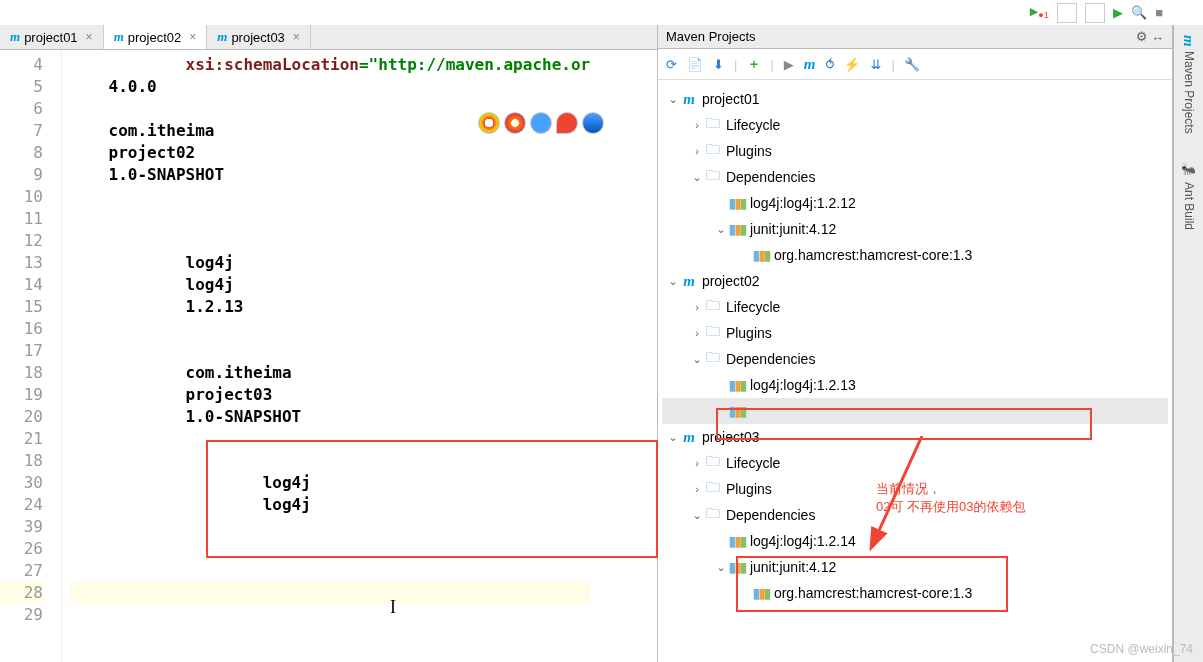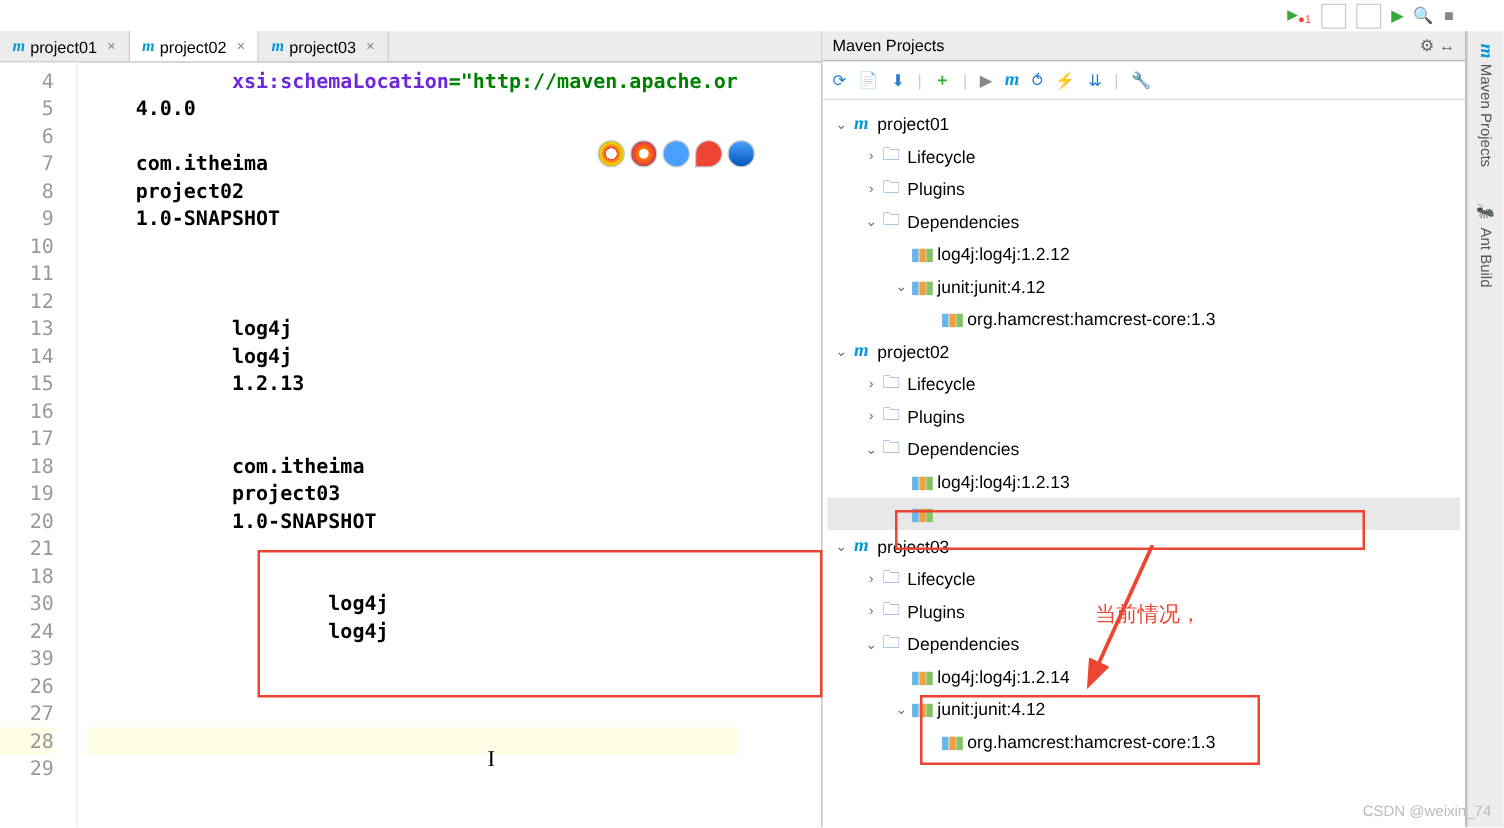--- a/index.html
+++ b/index.html
@@ -12,21 +12,21 @@
 .tab { display: flex; align-items: center; gap: 4px; padding: 4px 10px; border-right: 1px solid #ccc; background: #ececec; font-size: 13px; }
 .tab.active { background: #fff; }
 .tab .m-ico { font-family: Georgia, serif; font-style: italic; font-weight: bold; color: #0098d9; }
 .tab .close { color: #888; font-size: 12px; margin-left: 4px; }
 .code-area { display: flex; flex: 1; font-family: Consolas, monospace; font-size: 16px; line-height: 22px; position: relative; }
 .gutter { width: 62px; text-align: right; color: #999; padding: 4px 18px 4px 0; border-right: 1px solid #eee; background: #fff; }
 .gutter div.cur { background: #fffde6; }
 .code { padding: 4px 0 4px 8px; white-space: pre; position: relative; }
 .code div.cur { background: #fffde6; }
 .tag { color: #000080; font-weight: bold; }
-.attr { color: #6d28d9; font-weight: bold; }
+.attr { color: #7f1d1d; font-weight: bold; }
 .val { color: #008000; font-weight: bold; }
 .txt { color: #000; font-weight: bold; }
 .hl { background: #cde6ff; }
 .right-col { flex: 1; display: flex; }
 .maven-pane { flex: 1; display: flex; flex-direction: column; border-right: 1px solid #bbb; }
 .maven-title { display: flex; align-items: center; padding: 4px 8px; border-bottom: 1px solid #bbb; background: #ececec; font-size: 13px; justify-content: space-between; }
 .maven-title .cog { color: #666; }
 .maven-tb { display: flex; gap: 10px; padding: 6px 8px; border-bottom: 1px solid #ddd; align-items: center; }
 .tree { padding: 6px 4px; font-size: 14px; }
 .tree-row { display: flex; align-items: center; height: 26px; padding-left: 4px; }
@@ -38,21 +38,21 @@
 .folder-ico { color: #5f95cf; }
 .dep-ico { letter-spacing: -2px; }
 .dep-ico .b1 { color: #68b6e6; }
 .dep-ico .b2 { color: #f39f3a; }
 .dep-ico .b3 { color: #86c168; }
 .side-strip { width: 30px; background: #ececec; border-left: 1px solid #bbb; display: flex; flex-direction: column; align-items: center; padding-top: 10px; gap: 30px; }
 .side-strip .vert { writing-mode: vertical-rl; font-size: 12px; color: #555; display: flex; align-items: center; gap: 4px; }
 .browser-icons { position: absolute; top: 112px; left: 478px; display: flex; gap: 4px; z-index: 5; }
 .browser-icons span { width: 22px; height: 22px; border-radius: 50%; display: inline-block; border: 1px solid #ccc; }
 .red-box { position: absolute; border: 2px solid #e43; pointer-events: none; z-index: 4; }
-.red-note { position: absolute; color: #e43; font-size: 17px; font-family: "Microsoft YaHei", sans-serif; z-index: 4; pointer-events: none; }
+.red-note { position: absolute; color: #e43; font-size: 13px; font-family: "Microsoft YaHei", sans-serif; z-index: 4; pointer-events: none; }
 .cursor-I { position: absolute; left: 390px; top: 597px; font-family: serif; font-size: 18px; }
 svg.arrow { position: absolute; z-index: 4; pointer-events: none; }
 .watermark { position:absolute; right:10px; bottom:6px; color:#bbb; font-size:12px; }
 </style>
 </head>
 <body>
 
 <div class="toolbar-top">
   <span style="color:#3a3;font-size:11px">▶<sub style="color:#e43">●1</sub></span>
   <div class="stub"></div>
@@ -318,17 +318,18 @@
     <defs>
       <marker id="ah" markerWidth="10" markerHeight="10" refX="6" refY="3" orient="auto">
         <path d="M0,0 L0,6 L8,3 z" fill="#e43"></path>
       </marker>
     </defs>
     <line x1="60" y1="0" x2="10" y2="110" stroke="#e43" stroke-width="3" marker-end="url(#ah)"></line>
   </svg>
 
 <div class="red-note" style="left:876px; top:480px">
   <div>当前情况，</div>
+  <div>02可 不再使用03的依赖包</div>
 </div>
 <div class="red-note" style="left:310px; top:592px">
 </div>
 <span class="cursor-I">I</span>
 <div class="watermark">CSDN @weixin_74</div>
 
 </body></html>

